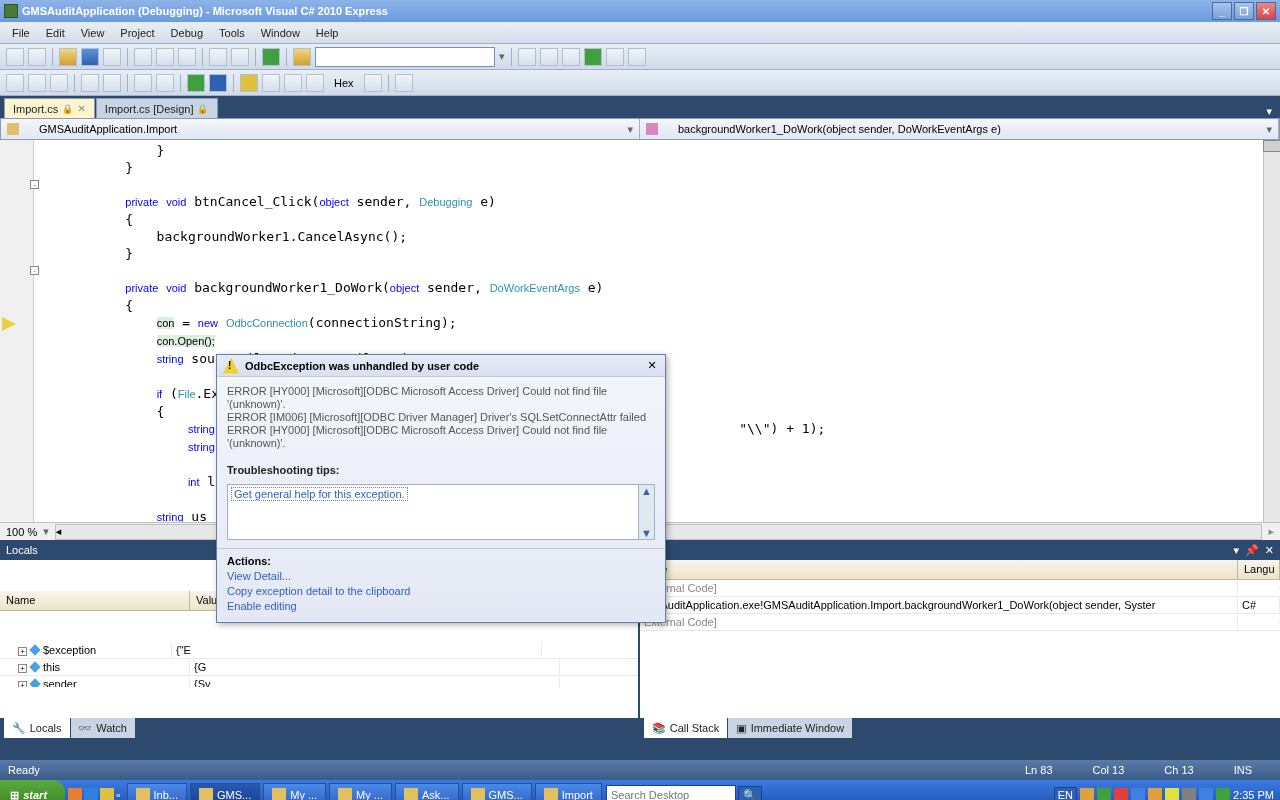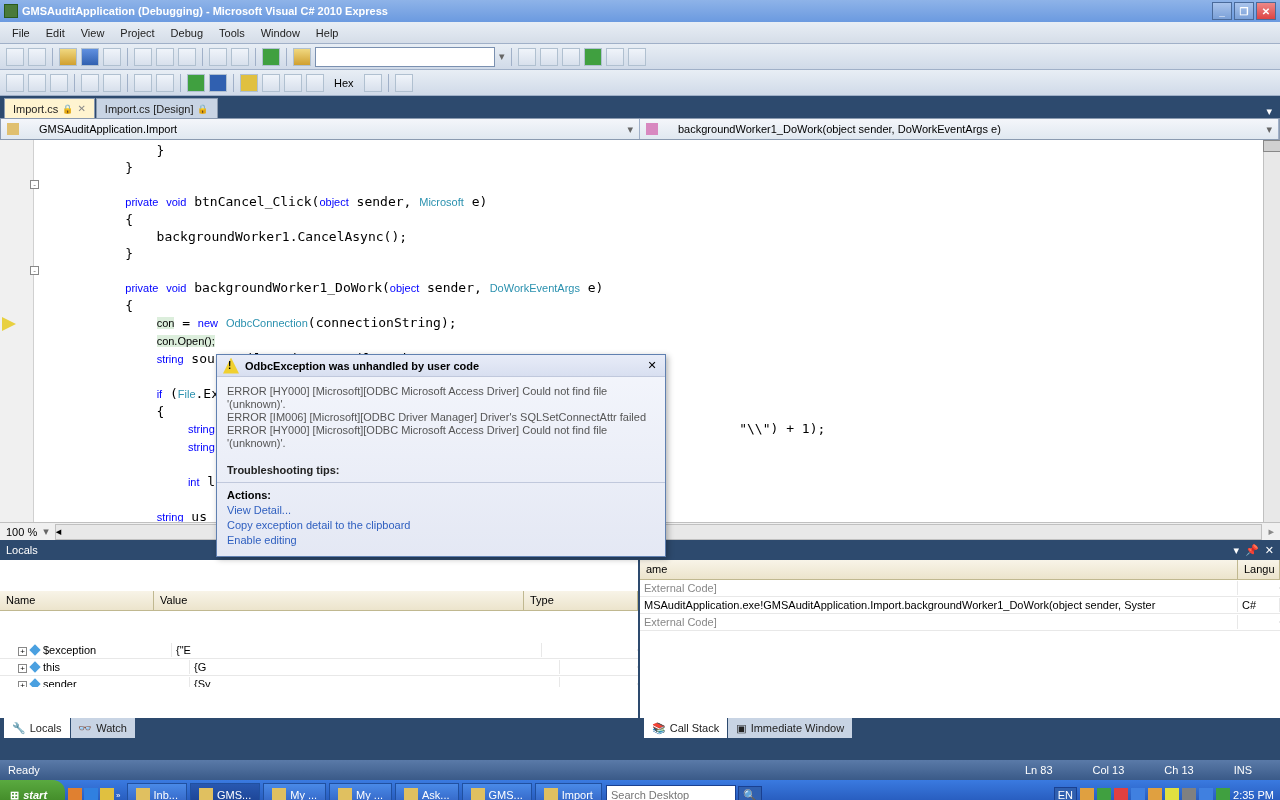--- a/index.html
+++ b/index.html
@@ -196,21 +196,21 @@
 
 <div class="codearea">
   <div class="gutter">
     <div class="fold" style="top:40px">-</div>
     <div class="fold" style="top:126px">-</div>
     <div class="yptr" style="top:177px"></div>
   </div>
   <div class="code">        }
     }
 
-    <span class="kw">private</span> <span class="kw">void</span> btnCancel_Click(<span class="kw">object</span> sender, <span class="tp">Microsoft</span> e)
+    <span class="kw">private</span> <span class="kw">void</span> btnCancel_Click(<span class="kw">object</span> sender, <span class="tp">Debugging</span> e)
     {
         backgroundWorker1.CancelAsync();
     }
 
     <span class="kw">private</span> <span class="kw">void</span> backgroundWorker1_DoWork(<span class="kw">object</span> sender, <span class="tp">DoWorkEventArgs</span> e)
     {
         <span class="hl-line">con</span> = <span class="kw">new</span> <span class="tp">OdbcConnection</span>(connectionString);
         <span class="hl-line">con.Open();</span>
         <span class="kw">string</span> sourceFilePath = txtFilePath.Text;
 
@@ -238,21 +238,21 @@
   <div class="panel left">
     <div class="panel-title">
       <span>Locals</span>
       <div class="pt-btns">
           <span>▾</span>
           <span>📌</span>
           <span>✕</span>
         </div>
     </div>
     <div class="grid-header">
-      <div class="gh-cell" style="width:154px">Name</div>
+      <div class="gh-cell" style="width:190px">Name</div>
       <div class="gh-cell" style="width:370px">Value</div>
       <div class="gh-cell" style="flex:1">Type</div>
     </div>
     <div class="grid-body" id="locals-body">
         <div class="grid-row">
           <div class="gr-cell" style="width:172px;padding-left:18px"><span class="expander">+</span><span class="diamond"></span>$exception</div>
           <div class="gr-cell" style="width:370px">{"E</div>
           <div class="gr-cell" style="flex:1"></div>
         </div>
         <div class="grid-row">
@@ -398,19 +398,26 @@
 </div>
 
 <div class="popup">
   <div class="popup-h">
     <div class="pwarn"></div>
     <b>OdbcException was unhandled by user code</b>
     <div class="popup-close">✕</div>
   </div>
   <div class="popup-body" id="popup-body-text">ERROR [HY000] [Microsoft][ODBC Microsoft Access Driver] Could not find file '(unknown)'.<br>ERROR [IM006] [Microsoft][ODBC Driver Manager] Driver's SQLSetConnectAttr failed<br>ERROR [HY000] [Microsoft][ODBC Microsoft Access Driver] Could not find file '(unknown)'.</div>
   <div class="popup-sec"><b>Troubleshooting tips:</b></div>
+  <div class="popup-box">
+    <a class="popup-link dotted">Get general help for this exception.</a>
+    <div style="position:absolute;right:0;top:0;bottom:0;width:16px;background:#e0e8f0;border-left:1px solid #a0b0c8;display:flex;flex-direction:column;justify-content:space-between;font-size:9px;color:#4060a0;text-align:center">
+        <span>▲</span>
+        <span>▼</span>
+      </div>
+  </div>
   <div class="popup-acts">
     <b>Actions:</b>
     <div><a class="popup-link">View Detail...</a></div>
     <div><a class="popup-link">Copy exception detail to the clipboard</a></div>
     <div><a class="popup-link">Enable editing</a></div>
   </div>
 </div>
 
 </body></html>

